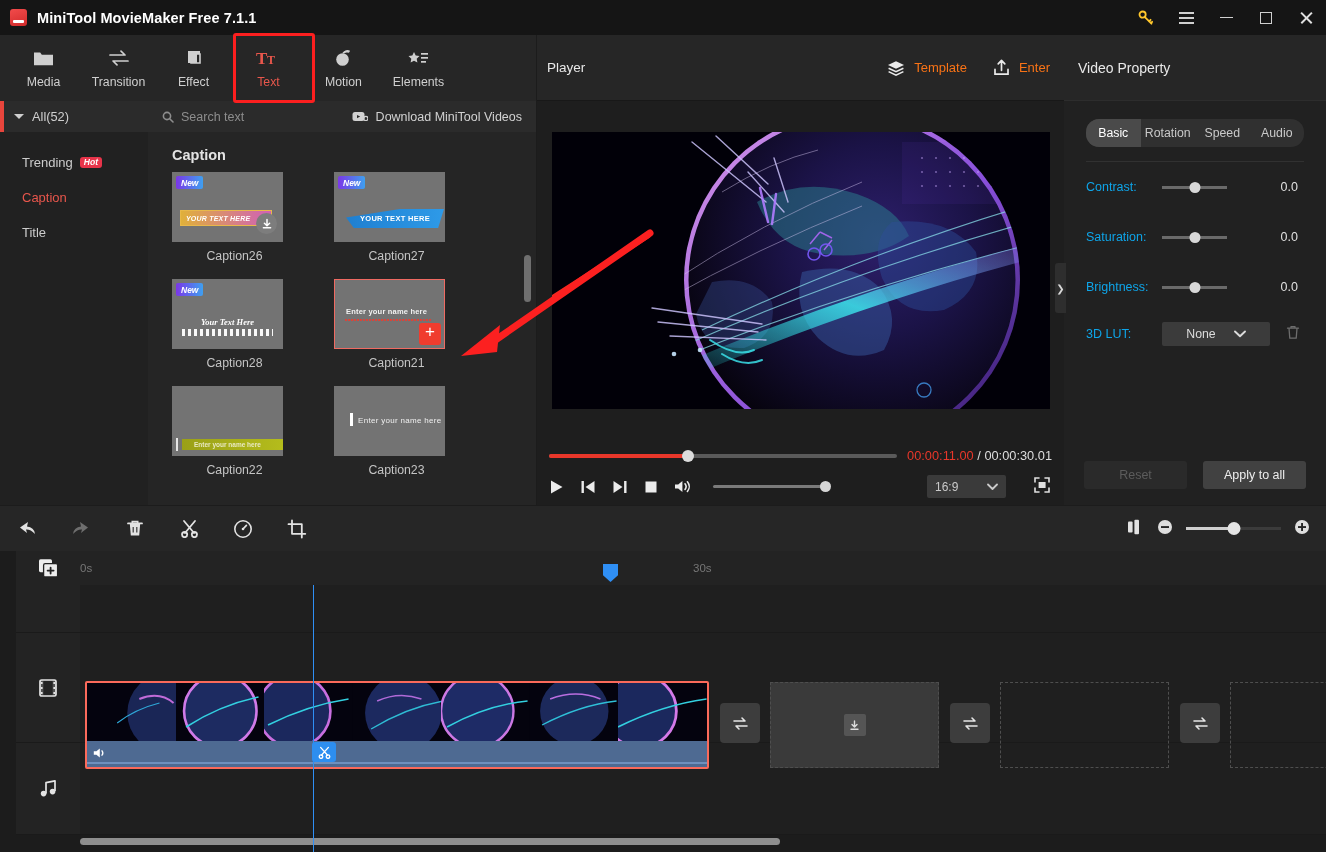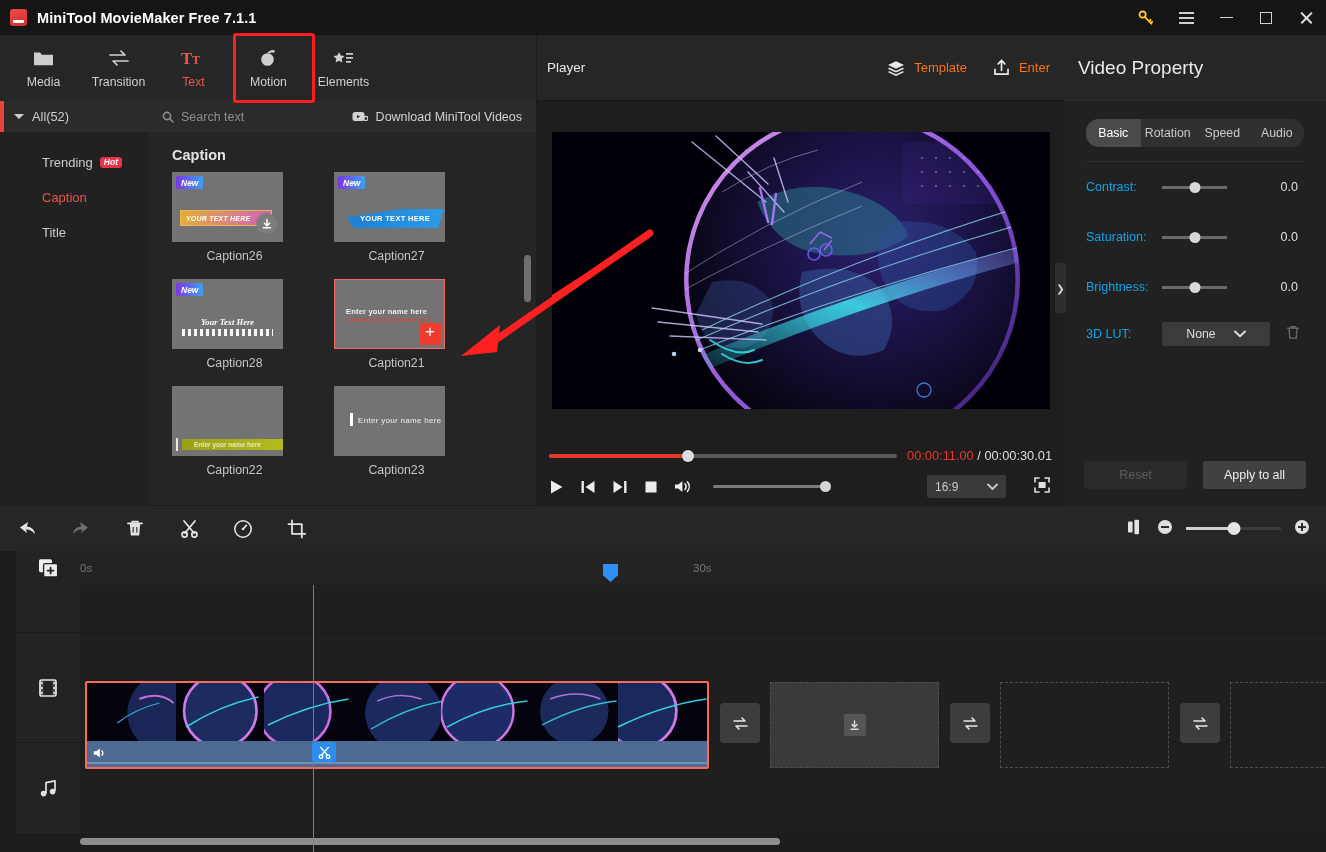--- a/index.html
+++ b/index.html
@@ -74,21 +74,21 @@
   .all-row {
     height:31px; display:flex; align-items:center; gap:8px; padding-left: 14px;
     background:#2b2b2b; color:#cfcfcf; font-size:12.8px; position:relative;
   }
   .all-row::before{
     content:""; position:absolute; left:0; top:0; width:4px; height:31px; background:#e8453c;
   }
   .caret { width:0;height:0;border-left:5px solid transparent;border-right:5px solid transparent;border-top:5px solid #cfcfcf; }
   .cat-list { padding-top: 13px; }
   .cat-item {
-    height:35px; display:flex; align-items:center; padding-left: 42px; gap:7px;
+    height:35px; display:flex; align-items:center; padding-left: 22px; gap:7px;
     font-size:13px; color:#cccccc;
   }
   .cat-item.active { color:#e8564c; }
   .hot-badge {
     background:#e8344a; color:#fff; font-size:8.5px; font-style:italic; font-weight:bold;
     padding: 1.5px 4px; border-radius:3px; line-height:1;
   }
 
   
   .libpanel {
@@ -210,21 +210,21 @@
     font-size:12px; color:#cacaca;
   }
   .fs-btn { margin-left:12px; margin-right:2px; color:#e0e0e0; }
 
   
   .rightpanel {
     position:absolute; left:1064px; top:35px; width:262px; height:470px; background:#212121;
   }
   .rp-head { height:66px; display:flex; align-items:center; padding-left:14px;
     border-bottom:1px solid #2d2d2d; background:#262626;}
-  .rp-title { font-size:19px; color:#e8e8e8; }
+  .rp-title { font-size:14px; color:#e8e8e8; }
   .rp-body { padding: 18px 22px 0 22px; }
   .seg {
     display:flex; background:#303030; border-radius:13px; overflow:hidden; height:28px;
   }
   .seg-item {
     flex:1; display:flex; align-items:center; justify-content:center; font-size:12.3px;
     color:#c9c9c9;
   }
   .seg-item.active { background:#4a4a4a; color:#fff; }
   .divider { height:1px; background:#313131; margin: 14px 0 0 0; }
@@ -365,20 +365,29 @@
       </span>
       <span>Media</span>
     </div>
     <div class="tool-tab">
       <span class="ticon">
         <svg width="22" height="19" viewBox="0 0 22 19">
             <path d="M2 6h15l-4-3.8M20 12H5l4 3.8" stroke="#cfcfcf" stroke-width="1.7" fill="none" stroke-linecap="round" stroke-linejoin="round"></path>
           </svg>
       </span>
       <span>Transition</span>
+    </div>
+    <div class="tool-tab">
+      <span class="ticon">
+        <svg width="20" height="19" viewBox="0 0 20 19">
+            <path d="M4 2h12v3h-3v9H4z" fill="#cfcfcf"></path>
+            <path d="M7 5h9v9H7z" fill="none" stroke="#cfcfcf" stroke-width="1.6"></path>
+          </svg>
+      </span>
+      <span>Effect</span>
     </div>
     <div class="tool-tab active">
       <span class="ticon">
         <svg width="26" height="19" viewBox="0 0 26 19">
             <text x="0" y="15" font-family="Liberation Serif, serif" font-size="17" font-weight="bold" fill="#e8574c">T</text>
             <text x="11" y="15" font-family="Liberation Serif, serif" font-size="12" font-weight="bold" fill="#e8574c">T</text>
           </svg>
       </span>
       <span>Text</span>
     </div>

